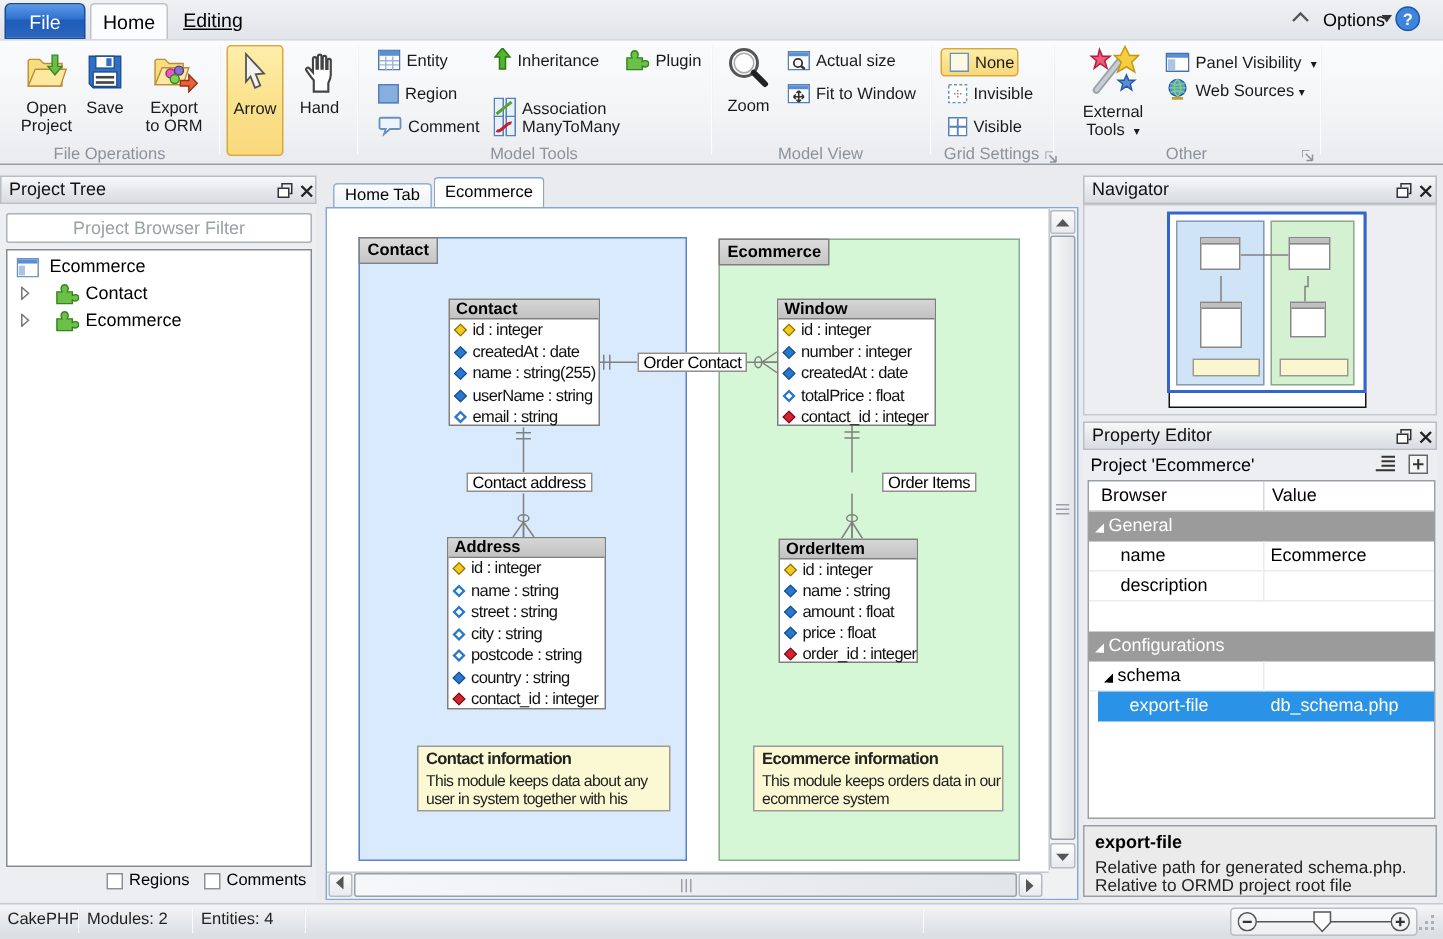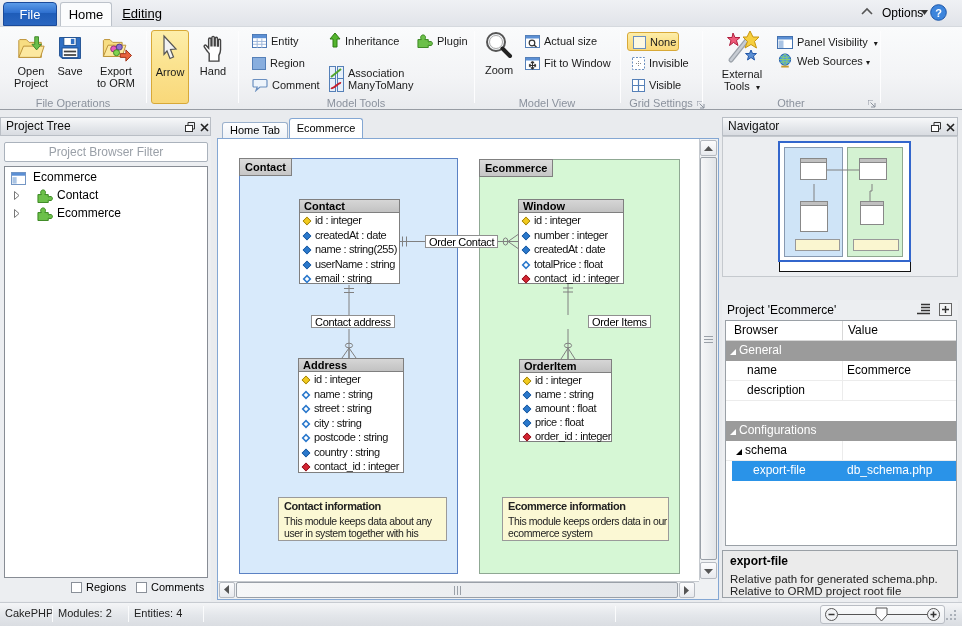--- a/index.html
+++ b/index.html
@@ -363,20 +363,29 @@
  <div class="abs" style="left:136px;top:21px;width:28px;height:22px;background:#fff;border:1px solid #888;">
         <div style="height:4px;background:#c0c0c0;border-bottom:1px solid #888;"></div>
       </div>
  <div class="abs" style="left:137px;top:64px;width:24px;height:24px;background:#fff;border:1px solid #888;">
         <div style="height:4px;background:#c0c0c0;border-bottom:1px solid #888;"></div>
       </div>
  <div class="abs" style="left:72px;top:102px;width:45px;height:12px;background:#faf6d0;border:1px solid #999;"></div>
  <div class="abs" style="left:130px;top:102px;width:46px;height:12px;background:#faf6d0;border:1px solid #999;"></div>
 </div>
 
+<div class="phead" style="left:722px;top:281px;width:236px;">Property Editor
+ <svg class="pbtn" style="left:206px;" width="13" height="13">
+        <rect x="2.5" y="4.5" width="7" height="6" fill="#fff" stroke="#333"></rect>
+        <path d="M5 4 L5 1.5 L11.5 1.5 L11.5 8 L10 8" fill="none" stroke="#333"></path>
+      </svg>
+ <svg class="pbtn" style="left:221px;" width="13" height="13">
+        <path d="M3 3 L10 10 M10 3 L3 10" stroke="#222" stroke-width="1.6"></path>
+      </svg>
+</div>
 <div class="abs" style="left:722px;top:300px;width:236px;height:302px;background:#eceef1;"></div>
 <div class="abs" style="left:727px;top:303px;font-size:12px;">Project 'Ecommerce'</div>
 <svg class="abs" style="left:917px;top:303px" width="14" height="13">
       <path d="M4 1.5 L13 1.5 M4 4.5 L13 4.5 M4 7.5 L13 7.5 M0 10.5 L13 10.5" stroke="#333" stroke-width="1.4"></path>
     </svg>
 <svg class="abs" style="left:938px;top:302px" width="15" height="15">
       <rect x="1.5" y="1.5" width="12" height="12" fill="#f4f5f6" stroke="#666"></rect>
       <path d="M7.5 4 L7.5 11 M4 7.5 L11 7.5" stroke="#333" stroke-width="1.4"></path>
     </svg>
 <div class="abs" style="left:725px;top:320px;width:232px;height:226px;background:#fff;border:1px solid #9aa0a6;overflow:hidden;">

